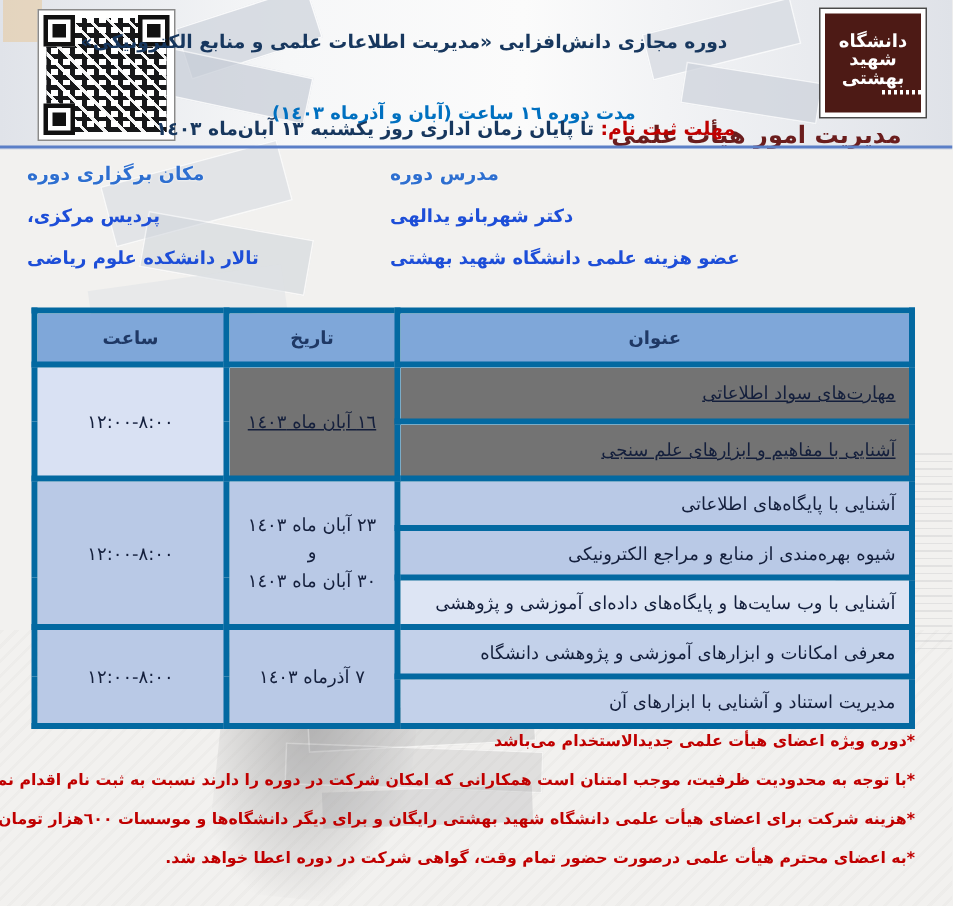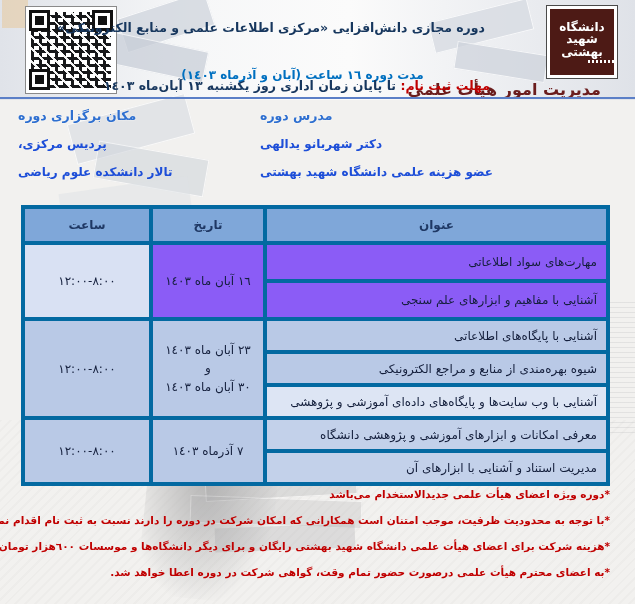--- a/index.html
+++ b/index.html
@@ -69,21 +69,21 @@
   .info-line{margin-top:14px;font-size:12px;font-weight:bold;color:#1d4ed8;white-space:nowrap;}
   
   .schedule{top:205px;left:25px;width:585px;}
   table{border-collapse:collapse;table-layout:fixed;width:585px;}
   th,td{border:4px solid #0369a1;font-size:12px;overflow:hidden;}
   th{height:30px;background:#7fa7d9;color:#1f3864;font-weight:bold;text-align:center;}
   td{color:#141f3c;}
   td.cell-title{text-align:right;padding:0 9px;}
   td.cell-date,td.cell-time{text-align:center;padding:0 4px;}
   tr.r-tall td{height:34px;} tr.r-std td{height:29px;}
-  .bg-a{background:#8b5cf6;} .bg-a-time{background:#d9e1f3;}
+  .bg-a{background:#737373;text-decoration:underline;} .bg-a-time{background:#d9e1f3;}
   .bg-b{background:#b9c9e6;} .bg-light{background:#dde5f4;} .bg-c{background:#c3d1ea;}
   .date-lines div{line-height:1.55;}
   
   .notes{top:481px;right:25px;left:25px;text-align:right;}
   .note{font-size:10.5px;font-weight:bold;color:#c00000;line-height:26px;white-space:nowrap;}
 </style>
 </head>
 <body>
 
 <div class="art banner-bg"></div>
@@ -115,21 +115,21 @@
   <div class="logo-core">
     <span>دانشگاه</span>
     <span>شهید</span>
     <span>بهشتی</span>
     <span class="logo-dots"></span>
   </div>
 </div>
 <div class="layer org-label">مدیریت امور هیأت علمی</div>
 
 <div class="layer title-block">
-  <div class="main-title">دوره مجازی دانش‌افزایی «مرکزی اطلاعات علمی و منابع الکترونیکی»</div>
+  <div class="main-title">دوره مجازی دانش‌افزایی «مدیریت اطلاعات علمی و منابع الکترونیکی»</div>
   <div class="sub-title">مدت دوره ١٦ ساعت (آبان و آذرماه ١٤٠٣)</div>
 </div>
 
 <div class="layer deadline">
   <span class="red">مهلت ثبت نام:</span>
   <span>تا پایان زمان اداری روز یکشنبه ١٣ آبان‌ماه ١٤٠٣</span>
 </div>
 
 <div class="layer rule"></div>
 

